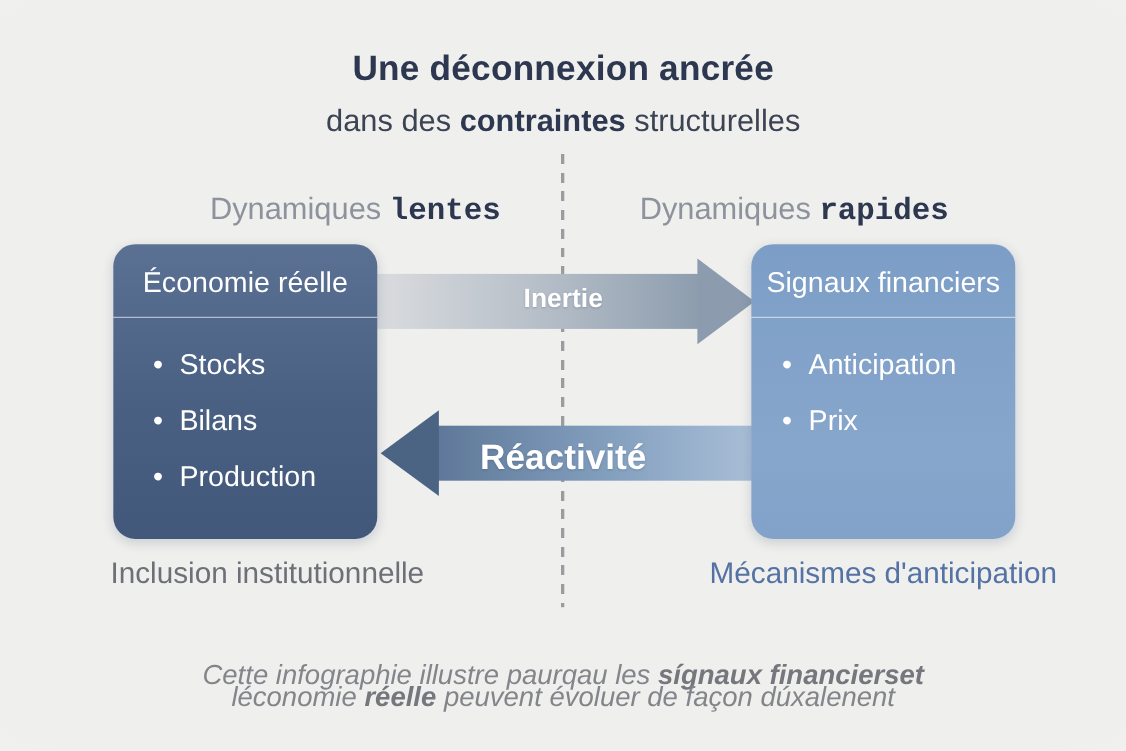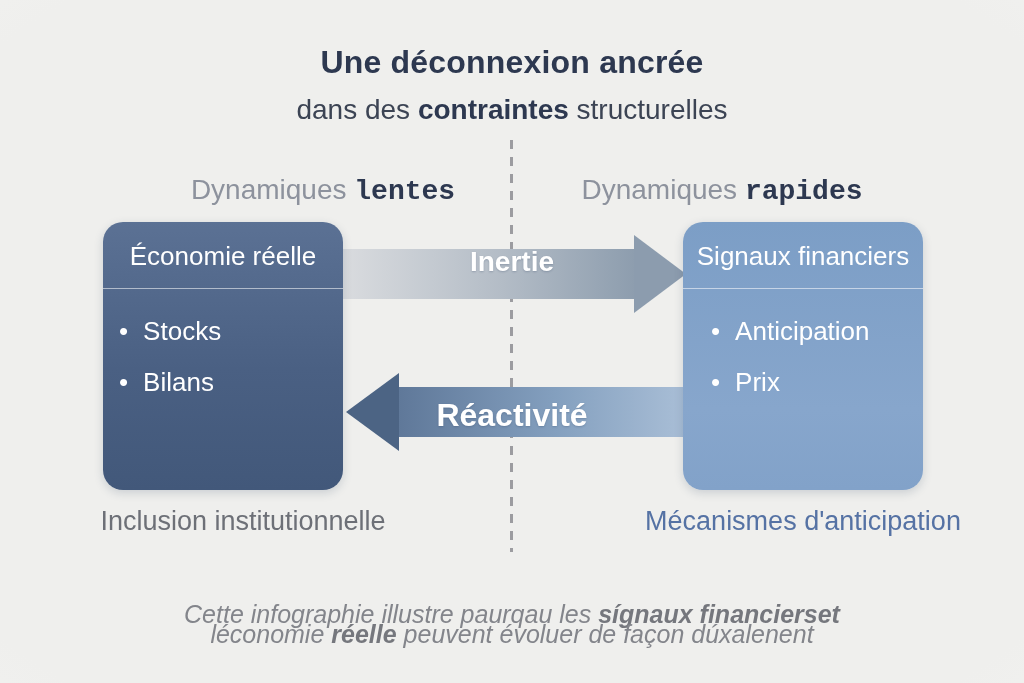--- a/index.html
+++ b/index.html
@@ -24,38 +24,38 @@
     left:510px;top:140px;width:3px;height:412px;z-index:1;
     background:repeating-linear-gradient(180deg,#9c9ca0 0 9px,transparent 9px 17px);
   }
   
   .panel{width:240px;height:268px;top:222px;border-radius:20px;z-index:3;
     box-shadow:0 3px 10px rgba(40,60,90,.18);}
   .panel.left{left:103px;background:linear-gradient(180deg,#5b7194 0%,#4a6083 55%,#42587a 100%);}
   .panel.right{left:683px;background:linear-gradient(180deg,#7c9ec6 0%,#87a6cc 70%,#82a2c9 100%);}
   .panel-title{height:66px;line-height:68px;text-align:center;color:#ffffff;
     font-size:26px;font-weight:400;border-bottom:1.5px solid rgba(255,255,255,.55);}
-  .bullets{list-style:none;margin:0;padding:26px 0 0 16px;}
+  .bullets{list-style:none;margin:0;padding:26px 0 0 36px;}
   .panel.right .bullets{padding-left:28px;}
   .bullets li{color:#ffffff;font-size:26px;line-height:32px;margin-bottom:19px;white-space:nowrap;}
   .bullets li::before{content:"\2022";margin-right:15px;}
   
   .arrow-top-body{left:340px;top:249px;width:296px;height:50px;z-index:2;
     background:linear-gradient(90deg,#dadcdf 0%,#b3bcc6 55%,#8d9dae 100%);}
   .arrow-top-head{left:634px;top:235px;width:0;height:0;z-index:2;
     border-top:39px solid transparent;border-bottom:39px solid transparent;
     border-left:52px solid #8c9cae;}
   .arrow-bottom-body{left:398px;top:387px;width:290px;height:50px;z-index:2;
     background:linear-gradient(90deg,#5f7899 0%,#84a0bf 55%,#aabfd7 100%);}
   .arrow-bottom-head{left:346px;top:373px;width:0;height:0;z-index:2;
     border-top:39px solid transparent;border-bottom:39px solid transparent;
     border-right:53px solid #4c6484;}
   .arrow-label{z-index:4;color:#ffffff;white-space:nowrap;transform:translateX(-50%);
     text-shadow:0 1px 2px rgba(40,60,90,.25);}
-  .arrow-label.top{left:512px;top:246px;font-size:28px;font-weight:700;}
+  .arrow-label.top{left:512px;top:258px;font-size:24px;font-weight:700;}
   .arrow-label.bottom{left:512px;top:397px;font-size:32px;font-weight:600;}
   
   .panel-caption{top:506px;font-size:27px;white-space:nowrap;transform:translateX(-50%);}
   .panel-caption.left{left:243px;color:#6d7077;}
   .panel-caption.right{left:803px;color:#5572a4;}
   
   .footer-line{font-style:italic;font-size:25px;color:#83858b;}
   .footer-line b{font-weight:700;color:#75777d;}
   .footer-l1{top:600px;}
   .footer-l2{top:620px;}
@@ -79,20 +79,21 @@
 
   <div class="abs arrow-bottom-body"></div>
   <div class="abs arrow-bottom-head"></div>
   <div class="abs arrow-label bottom">Réactivité</div>
 
   <div class="abs panel left">
     <div class="panel-title">Économie réelle</div>
     <ul class="bullets">
       <li>Stocks</li>
       <li>Bilans</li>
+      <li>Production</li>
     </ul>
   </div>
 
   <div class="abs panel right">
     <div class="panel-title">Signaux financiers</div>
     <ul class="bullets">
       <li>Anticipation</li>
       <li>Prix</li>
     </ul>
   </div>

